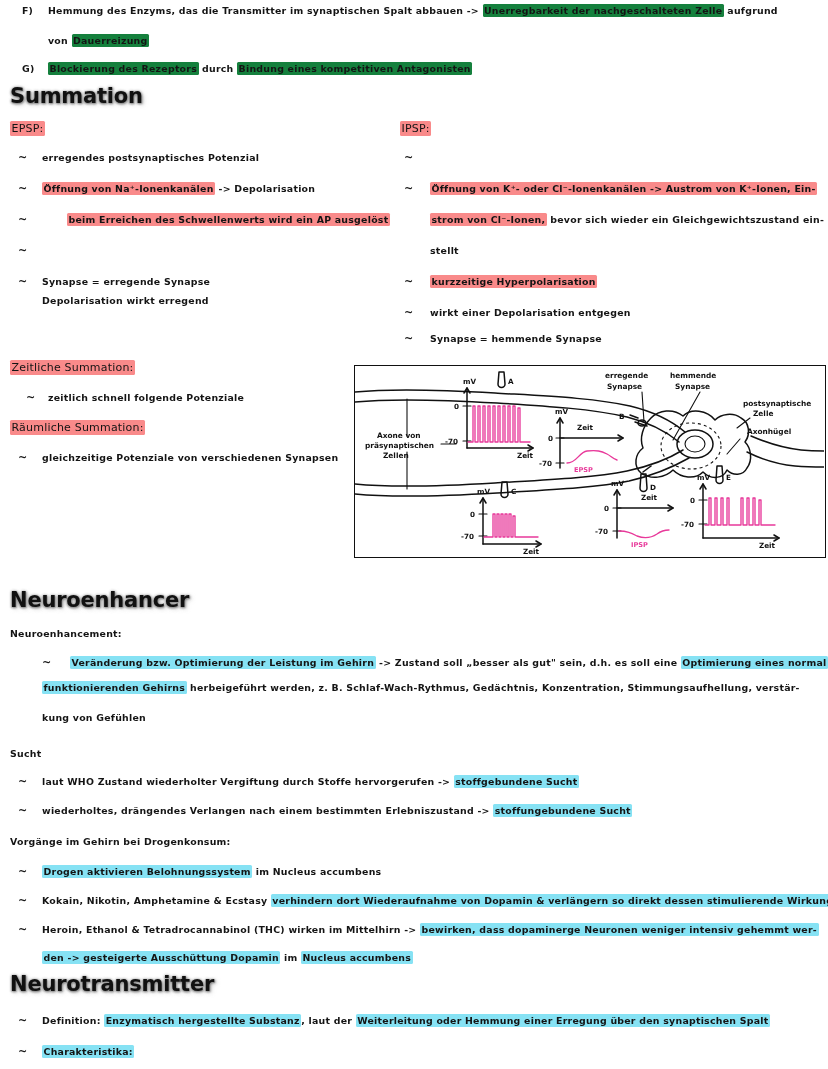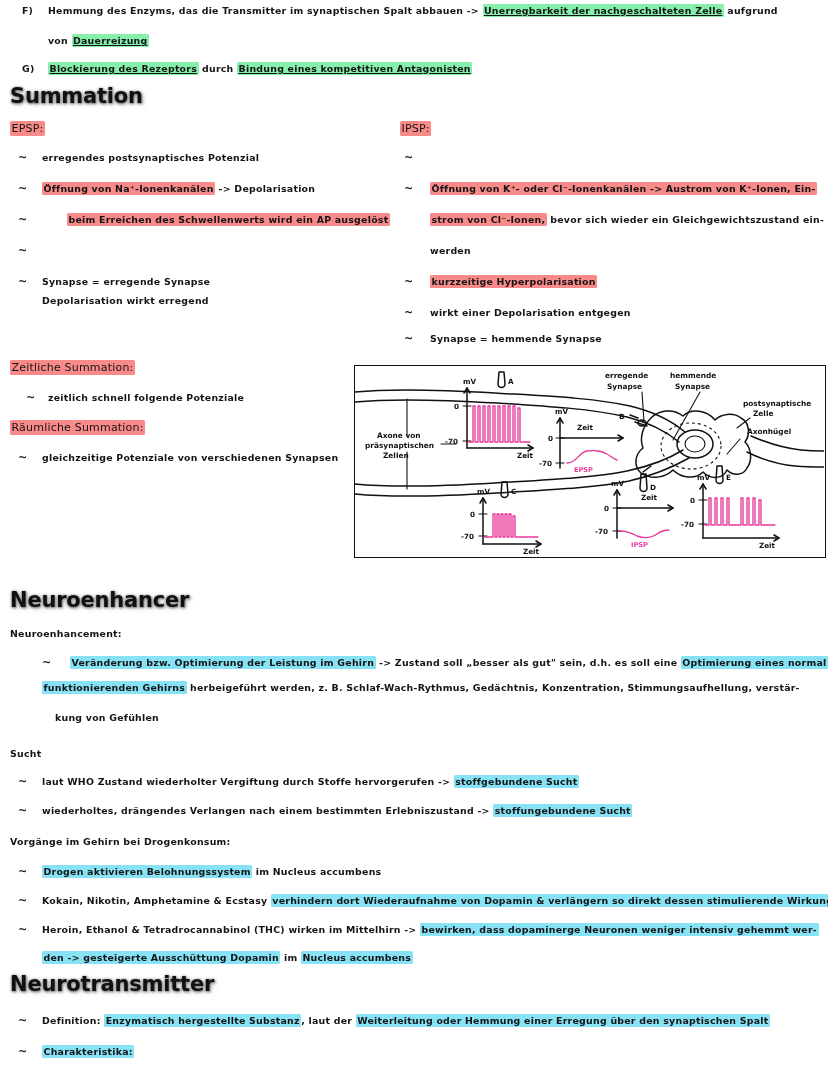--- a/index.html
+++ b/index.html
@@ -48,21 +48,21 @@
     line-height: 11px;
   }
 
   
   .hl {
     padding: 1px 1.5px 1px 1.5px;
     border-radius: 1.5px;
     box-decoration-break: clone;
     -webkit-box-decoration-break: clone;
   }
-  .hl-purple { background: #86efac; text-decoration: underline; }
+  .hl-purple { background: #15803d; }
   .hl-red    { background: #f98a8a; }
   .hl-cyan   { background: #86e2f4; }
 
   
   .heading {
     position: absolute;
     font-family: "DejaVu Sans", "Liberation Sans", sans-serif;
     font-weight: 800;
     font-size: 21px;
     letter-spacing: -0.2px;
@@ -166,21 +166,21 @@
 
   <span class="tilde" style="left:404px; top:152px;">~</span>
 
   <span class="tilde" style="left:404px; top:183px;">~</span>
   <div class="row" style="left:430px; top:183px;">
     <span class="hl hl-red">Öffnung von K⁺- oder Cl⁻-Ionenkanälen -&gt; Austrom von K⁺-Ionen, Ein-</span>
   </div>
   <div class="row" style="left:430px; top:214px;">
     <span class="hl hl-red">strom von Cl⁻-Ionen,</span><span> bevor sich wieder ein Gleichgewichtszustand ein-</span>
   </div>
-  <div class="row" style="left:430px; top:245px;">werden</div>
+  <div class="row" style="left:430px; top:245px;">stellt</div>
 
   <span class="tilde" style="left:404px; top:276px;">~</span>
   <div class="row" style="left:430px; top:276px;">
     <span class="hl hl-red">kurzzeitige Hyperpolarisation</span>
   </div>
 
   <span class="tilde" style="left:404px; top:307px;">~</span>
   <div class="row" style="left:430px; top:307px;">wirkt einer Depolarisation entgegen</div>
 
   <span class="tilde" style="left:404px; top:333px;">~</span>
@@ -356,21 +356,21 @@
 
   <div class="row" style="left:10px; top:628px;">Neuroenhancement:</div>
 
   <span class="tilde" style="left:42px; top:657px;">~</span>
   <div class="row" style="left:70px; top:657px;">
     <span class="hl hl-cyan">Veränderung bzw. Optimierung der Leistung im Gehirn</span><span> -&gt; Zustand soll </span><span>„besser als gut" sein, d.h. es soll eine </span><span class="hl hl-cyan">Optimierung eines normal</span>
   </div>
   <div class="row" style="left:42px; top:682px;">
     <span class="hl hl-cyan">funktionierenden Gehirns</span><span> herbeigeführt werden, z. B. Schlaf-Wach-Rythmus, Gedächtnis, Konzentration, Stimmungsaufhellung, verstär-</span>
   </div>
-  <div class="row" style="left:55px; top:712px;text-align:center;">kung von Gefühlen</div>
+  <div class="row" style="left:42px; top:712px;text-align:center;">kung von Gefühlen</div>
 
   <div class="row" style="left:10px; top:748px;">Sucht</div>
 
   <span class="tilde" style="left:18px; top:776px;">~</span>
   <div class="row" style="left:42px; top:776px;">
     <span>laut WHO Zustand wiederholter Vergiftung durch Stoffe hervorgerufen -&gt; </span><span class="hl hl-cyan">stoffgebundene Sucht</span>
   </div>
 
   <span class="tilde" style="left:18px; top:805px;">~</span>
   <div class="row" style="left:42px; top:805px;">

